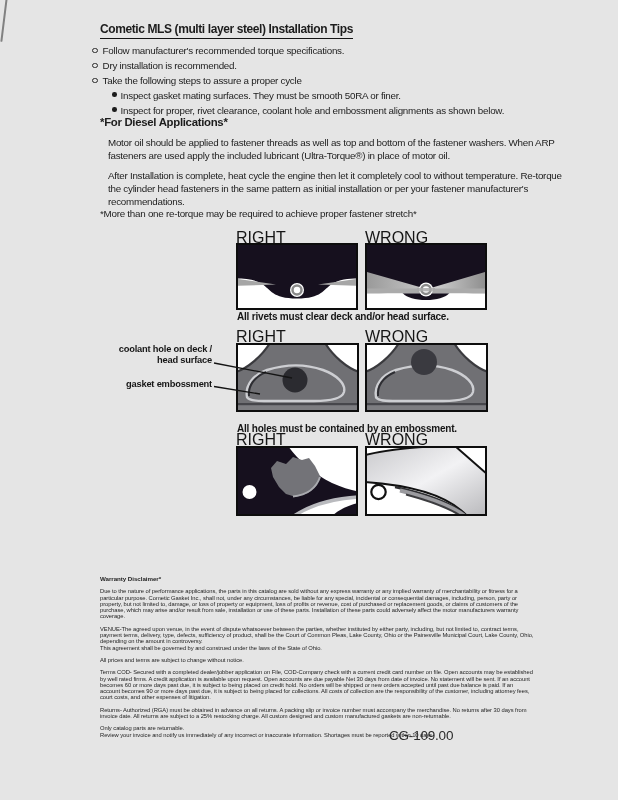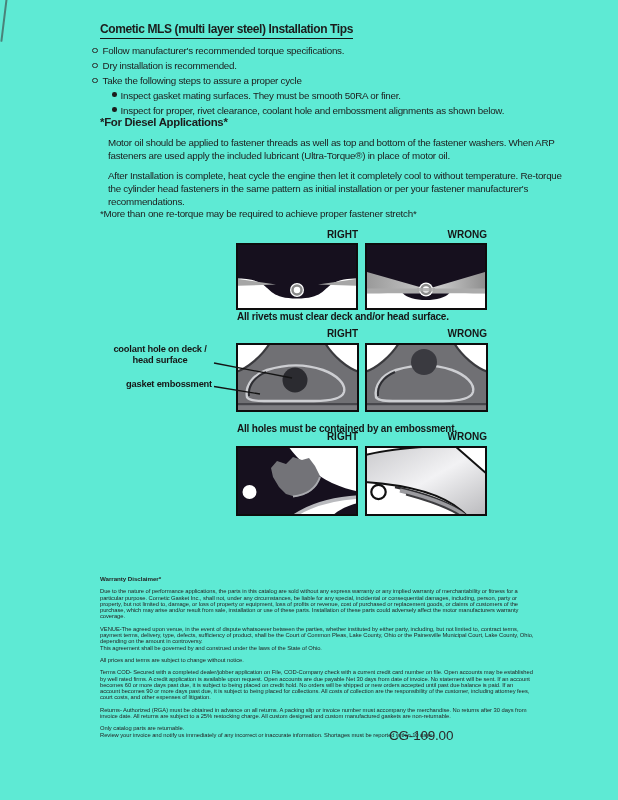--- a/index.html
+++ b/index.html
@@ -1,32 +1,32 @@
 <!DOCTYPE html>
 <html><head>
 <meta charset="utf-8">
 <style>
   html,body{margin:0;padding:0;background:#ffffff;}
-  .page{position:relative;width:618px;height:800px;background:#5eead4;overflow:hidden;
+  .page{position:relative;width:618px;height:800px;background:#e5e5e5;overflow:hidden;
         font-family:"Liberation Sans","DejaVu Sans",sans-serif;color:#1c1c1c;}
   .artifact{position:absolute;left:3px;top:-2px;width:2px;height:44px;background:#3d3d3d;
         opacity:.6;transform:rotate(7deg);border-radius:1px;}
   .title{position:absolute;left:100px;top:22px;margin:0;font-size:12px;font-weight:bold;
         letter-spacing:-0.4px;border-bottom:1.6px solid #141414;padding-bottom:2px;display:inline-block;}
   .tips{position:absolute;left:92px;top:45px;width:486px;font-size:9.8px;letter-spacing:-0.25px;}
   .tip{display:flex;align-items:flex-start;line-height:11px;margin-bottom:4px;}
   .ring{flex:0 0 auto;width:3.6px;height:3.6px;border:1px solid #2a2a2a;border-radius:50%;
         margin:2.5px 5px 0 0;}
   .subtips{margin-left:20px;}
   .dot{flex:0 0 auto;width:4.6px;height:4.6px;background:#1c1c1c;border-radius:50%;margin:2px 4px 0 0;}
   .diesel{position:absolute;left:100px;top:116px;width:462px;font-size:9.8px;letter-spacing:-0.25px;line-height:13px;}
   .diesel h2{margin:0 0 7px 0;font-size:11.4px;letter-spacing:-0.3px;}
   .diesel p{margin:0 0 7px 8px;}
   .note{position:absolute;left:100px;top:208px;width:462px;font-size:9.8px;letter-spacing:-0.25px;}
-  .dg-label{position:absolute;width:122px;text-align:right;font-size:10px;font-weight:bold;color:#161616;}
+  .dg-label{position:absolute;width:122px;text-align:left;font-size:16px;font-weight:normal;color:#161616;}
   .panel{position:absolute;}
   .caption{position:absolute;font-size:10px;font-weight:600;letter-spacing:-0.2px;line-height:12px;color:#161616;}
   .callout{position:absolute;width:104px;text-align:right;font-size:9.3px;font-weight:600;
         letter-spacing:-0.2px;line-height:10.6px;color:#161616;}
   .leaders{position:absolute;left:108px;top:340px;pointer-events:none;}
   .warranty{position:absolute;left:100px;top:576px;width:434px;font-size:5.8px;line-height:6.3px;
         letter-spacing:-0.05px;color:#242424;}
   .warranty h3{margin:0 0 6px 0;font-size:6.2px;}
   .warranty p{margin:0 0 6px 0;}
   .warranty .tight{margin:0;}
@@ -136,21 +136,21 @@
     <path d="M0 0 H34 C26 13 12 25 0 29 Z" fill="#ffffff"></path>
     <path d="M123 0 H89 C97 13 111 25 123 29 Z" fill="#ffffff"></path>
     <path d="M34 0 C26 13 12 25 0 29" fill="none" stroke="#3a3a3e" stroke-width="2.2"></path>
     <path d="M89 0 C97 13 111 25 123 29" fill="none" stroke="#3a3a3e" stroke-width="2.2"></path>
     <path d="M11 54 C9 42 17 32 31 27 C50 21 70 21 87 27 C101 32 110 41 108 49 C106 56 94 58 78 58 L28 58 C18 58 12 57 11 54 Z" fill="none" stroke="#cdced2" stroke-width="2.4"></path>
     <path d="M13 53 C12 43 18 34 30 29" fill="none" stroke="#2e2e33" stroke-width="2"></path>
     <circle cx="59" cy="19" r="13" fill="#3a3a40"></circle>
     <rect x="1" y="1" width="121" height="67" fill="none" stroke="#0d0d0d" stroke-width="2"></rect>
   </svg>
 
-  <div class="callout" style="left:108px;top:344px;text-align:center;">coolant hole on deck / head surface</div>
+  <div class="callout" style="left:108px;top:344px;">coolant hole on deck / head surface</div>
   <div class="callout" style="left:108px;top:379px;">gasket embossment</div>
 
   <svg class="leaders" width="200" height="70" viewBox="0 0 200 70">
     <line x1="106" y1="23" x2="184" y2="38" stroke="#141414" stroke-width="1.3"></line>
     <line x1="106" y1="46.5" x2="152" y2="54" stroke="#141414" stroke-width="1.3"></line>
   </svg>
 
   <div class="caption" style="left:237px;top:423px;width:260px;">All holes must be contained by an embossment.</div>
 
   <div class="dg-label" style="left:236px;top:431px;">RIGHT</div>

